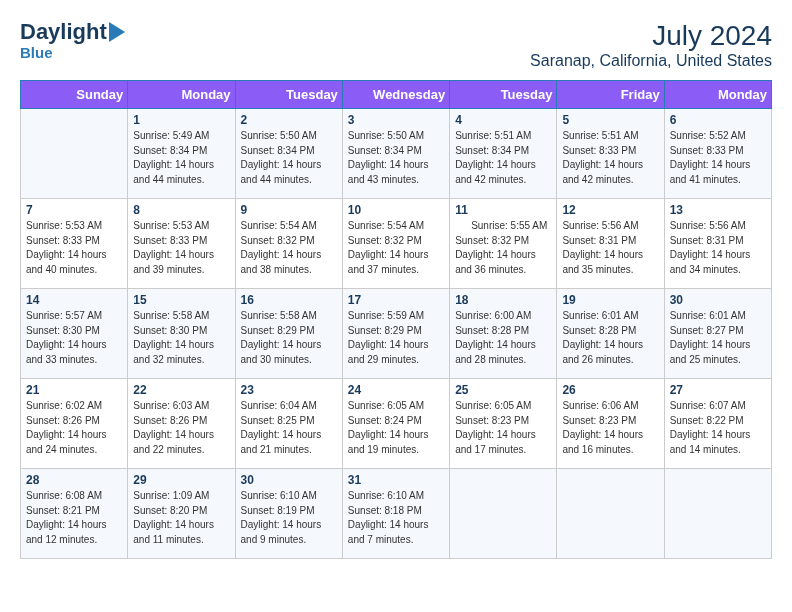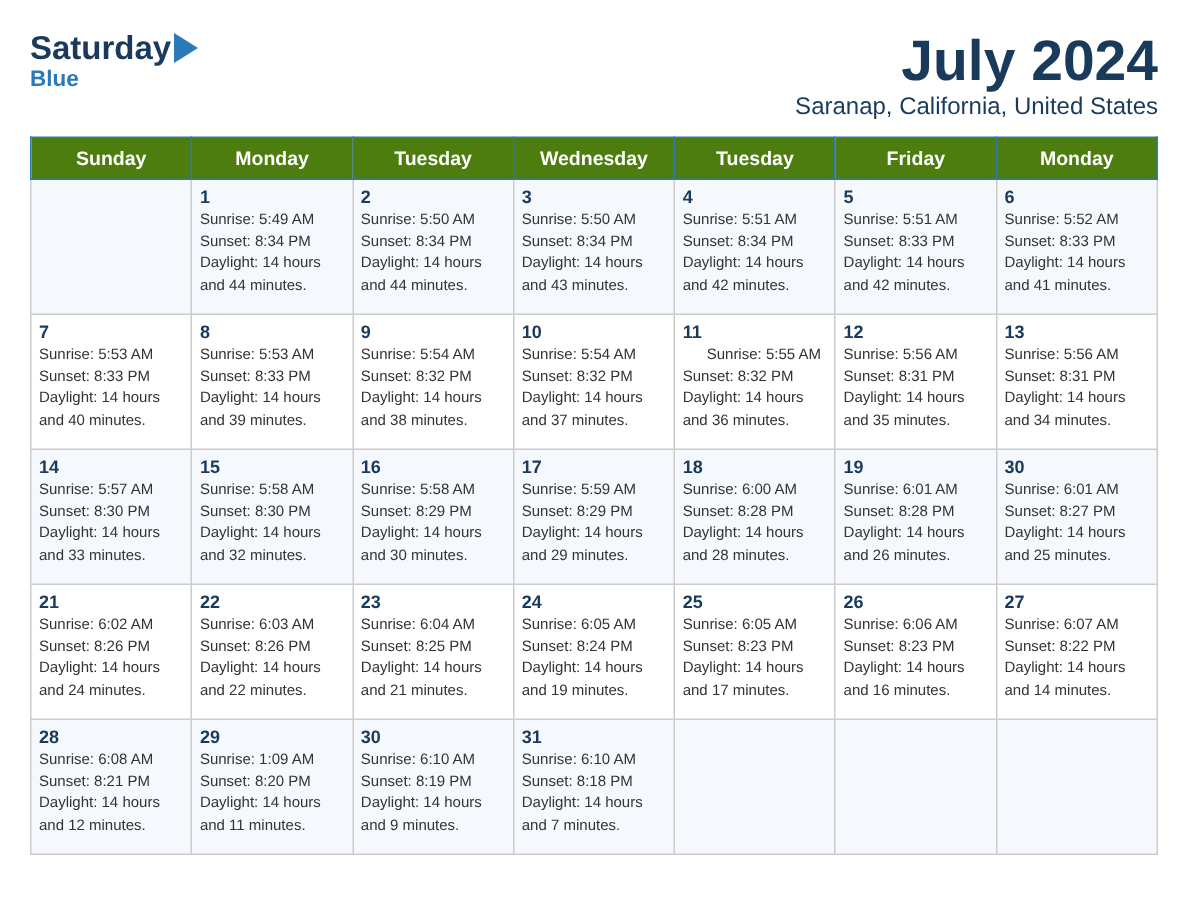--- a/index.html
+++ b/index.html
@@ -43,40 +43,40 @@
     }
     .logo-bottom {
       font-size: 15px;
       font-weight: bold;
       color: #2a7ab8;
     }
     .title-area {
       text-align: right;
     }
     .main-title {
-      font-size: 38px;
-      font-weight: bold;
+      font-size: 28px;
+      font-weight: normal;
       color: #1a3a5c;
     }
     .subtitle {
       font-size: 16px;
       color: #1a3a5c;
     }
     table {
       width: 100%;
       border-collapse: collapse;
       table-layout: fixed;
     }
     thead th {
-      background-color: #4d7c0f;
+      background-color: #8b5cf6;
       color: #fff;
       font-size: 13px;
       font-weight: bold;
       padding: 6px 4px;
-      text-align: center;
+      text-align: right;
       border: 1px solid #2a7ab8;
     }
     tbody td {
       border: 1px solid #ccc;
       vertical-align: top;
       padding: 4px 5px;
       font-size: 10.5px;
       color: #222;
       height: 90px;
       background: #fff;
@@ -103,21 +103,21 @@
       background: #f5f8fc;
     }
   </style>
 </head>
 <body>
 
 <div class="header">
   <div class="logo">
     <div class="logo-top">
       <span class="logo-text">
-        <span style="color:#1a3a5c;">Saturday</span>
+        <span style="color:#1a3a5c;">Daylight</span>
       </span>
       <span class="logo-arrow"></span>
     </div>
     <div class="logo-bottom">Blue</div>
   </div>
   <div class="title-area">
     <div class="main-title">July 2024</div>
     <div class="subtitle">Saranap, California, United States</div>
   </div>
 </div>

